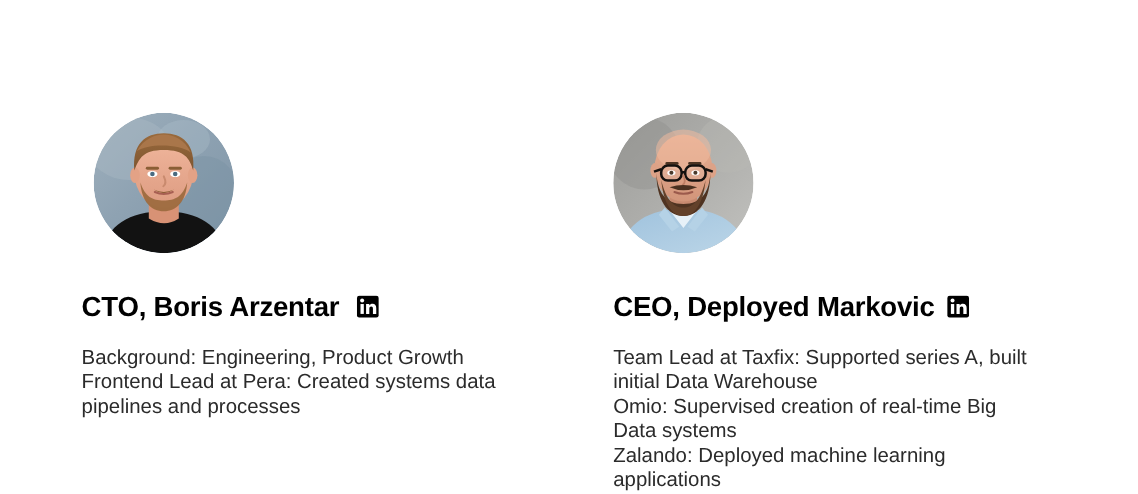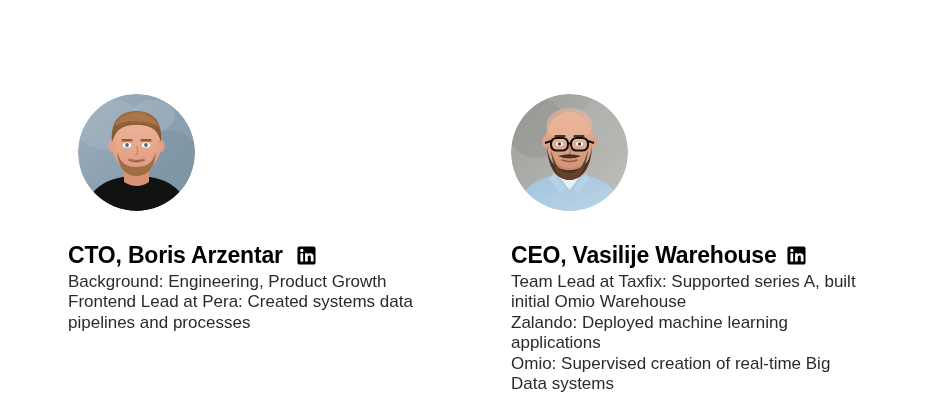--- a/index.html
+++ b/index.html
@@ -61,21 +61,21 @@
     width: 19px;
     height: 19px;
     flex: 0 0 auto;
   }
   .profile-card.right .linkedin-icon { margin-left: 10px; }
   .linkedin-icon svg { display: block; width: 19px; height: 19px; }
 
   
   .bio {
     position: absolute;
-    top: 178px;
+    top: 194px;
     left: 0;
     width: 345px;
     font-size: 17px;
     line-height: 20.4px;
     color: #2b2b2b;
   }
   .profile-card.right .bio { width: 350px; }
   .bio-line { white-space: normal; }
 </style>
 </head>
@@ -222,31 +222,31 @@
           <path d="M40 56 C42 76 49 86 58.5 86 C68 86 75 76 77 56 C73 72 67 79 58.5 79 C50 79 44 72 40 56 Z" fill="#63412a"></path>
 
           <path d="M47 62 q11.5 -3.5 23 0 q-11.5 5 -23 0 z" fill="#4a3020"></path>
 
           <path d="M51 66 q7.5 3 15 0" stroke="#9b5a4c" stroke-width="1.6" fill="none" stroke-linecap="round"></path>
         </g>
       </svg>
     </div>
 
     <div class="name-row">
-      <span class="person-name">CEO, Vasilije Warehouse</span>
+      <span class="person-name">CEO, Deployed Markovic</span>
       <span class="linkedin-icon">
         <svg viewBox="0 0 24 24" xmlns="http://www.w3.org/2000/svg">
           <rect x="0.6" y="0.6" width="22.8" height="22.8" rx="2.4" fill="#000000"></rect>
           <rect x="4.3" y="9.3" width="3.5" height="10.4" fill="#ffffff"></rect>
           <circle cx="6.05" cy="5.7" r="2.1" fill="#ffffff"></circle>
           <path d="M10.2 9.3 h3.35 v1.5 c0.7 -1.2 2 -1.8 3.45 -1.8 c2.6 0 3.9 1.65 3.9 4.6 v6.1 h-3.5 v-5.45 c0 -1.45 -0.55 -2.25 -1.8 -2.25 c-1.3 0 -2 0.9 -2 2.25 v5.45 h-3.4 z" fill="#ffffff"></path>
         </svg>
       </span>
     </div>
 
     <div class="bio">
-      <div class="bio-line">Team Lead at Taxfix: Supported series A, built initial Omio Warehouse</div>
+      <div class="bio-line">Team Lead at Taxfix: Supported series A, built initial Data Warehouse</div>
+      <div class="bio-line">Omio: Supervised creation of real-time Big Data systems</div>
       <div class="bio-line">Zalando: Deployed machine learning applications</div>
-      <div class="bio-line">Omio: Supervised creation of real-time Big Data systems</div>
     </div>
   </div>
 
 </div>
 
 </body></html>

